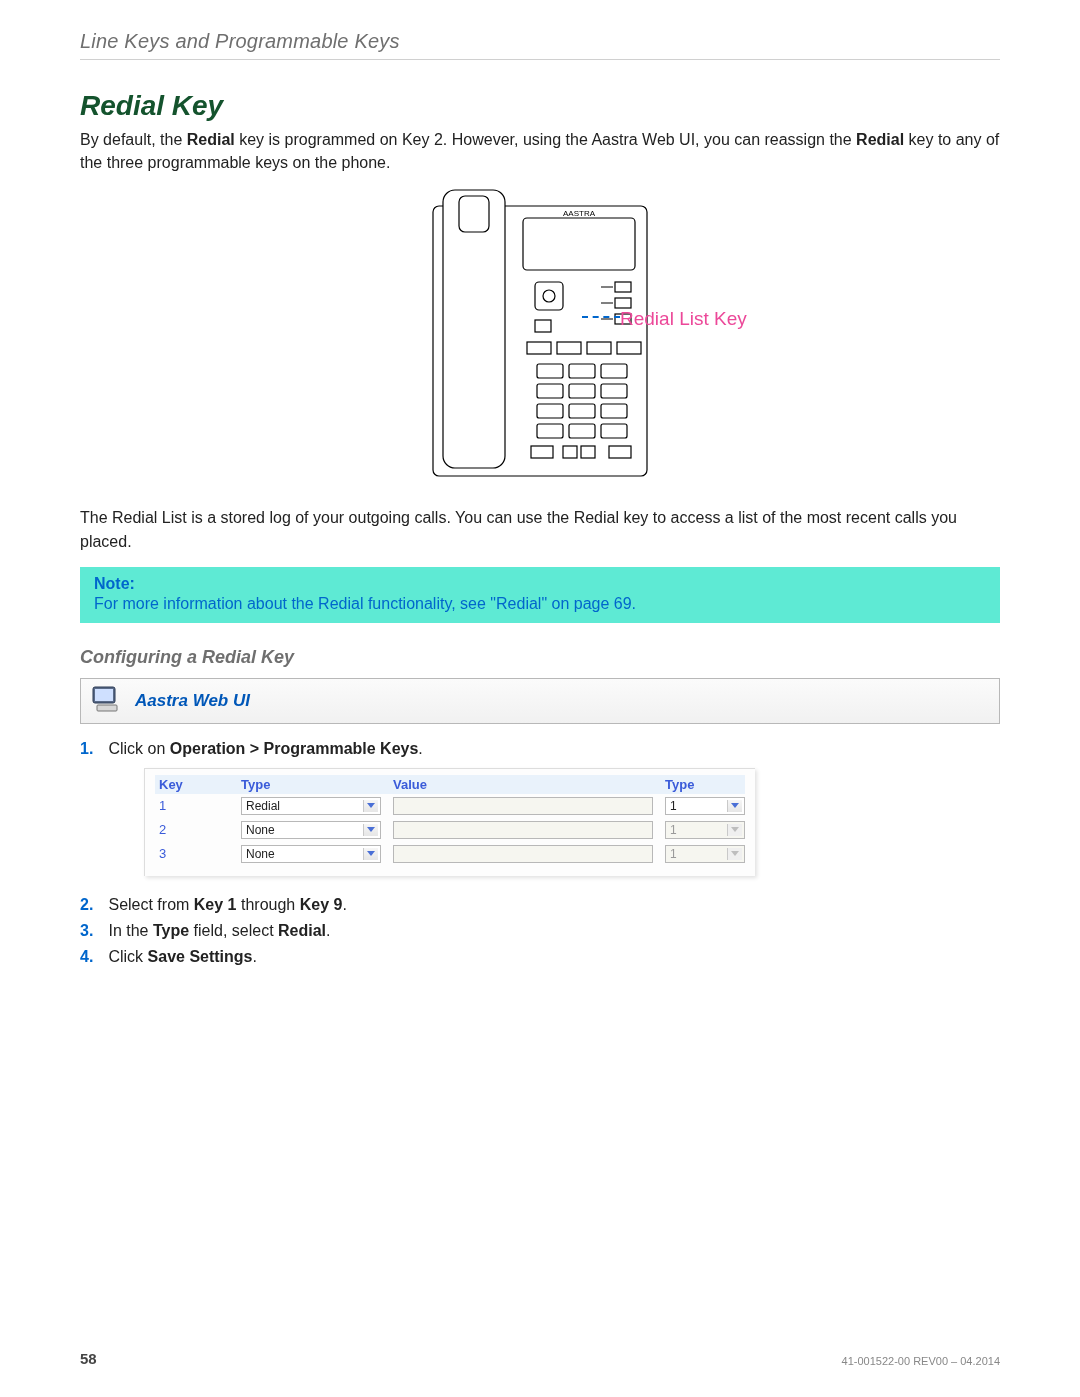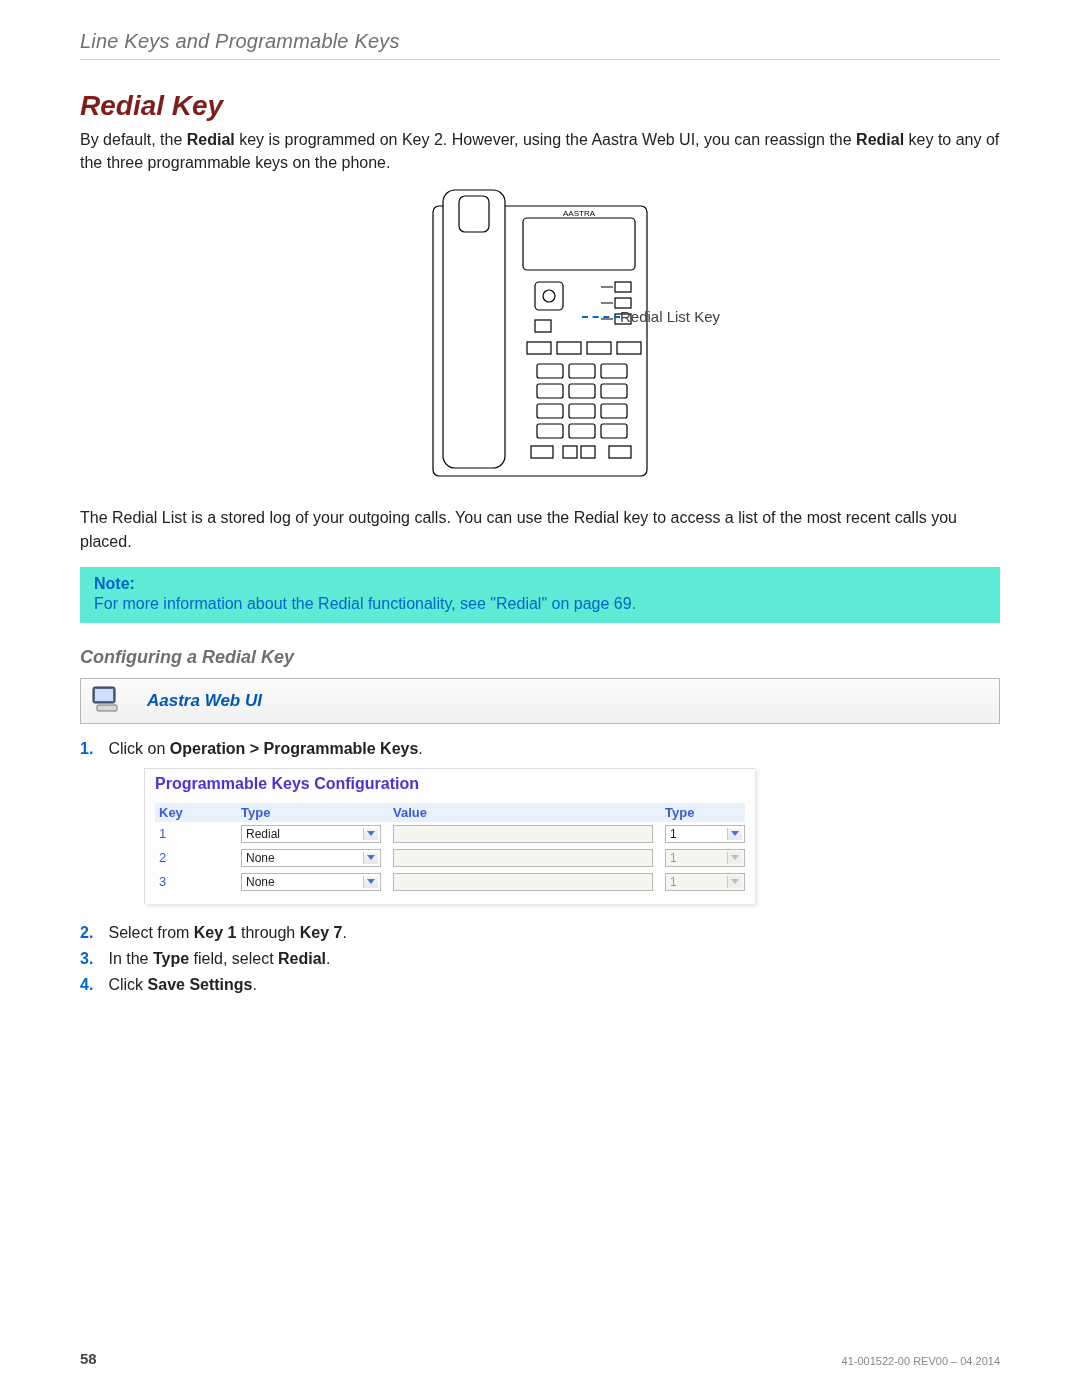--- a/index.html
+++ b/index.html
@@ -19,21 +19,21 @@
   .breadcrumb {
     font-style: italic;
     color: #6f6f6f;
     font-size: 20px;
     border-bottom: 1px solid #d0d0d0;
     padding-bottom: 6px;
     margin-bottom: 30px;
     letter-spacing: .2px;
   }
   .section-title {
-    color: #7f1d1d;
+    color: #14532d;
     font-style: italic;
     font-weight: 700;
     font-size: 28px;
     margin: 0 0 6px 0;
   }
   .body-text {
     font-size: 16px;
     line-height: 1.45;
     margin: 4px 0 14px 0;
   }
@@ -46,22 +46,22 @@
     align-items: center;
     margin: 10px 0 18px 0;
     position: relative;
   }
   .phone {
     stroke: #000;
     stroke-width: 1.2;
     fill: #fff;
   }
   .callout-label {
-    color: #404040;
-    font-size: 15px;
+    color: #ec4899;
+    font-size: 19px;
     position: absolute;
     left: 540px;
     top: 120px;
   }
   .callout-line {
     position: absolute;
     border-top: 2px dashed #0066cc;
     width: 38px;
     left: 502px;
     top: 128px;
@@ -84,21 +84,21 @@
     font-size: 18px;
     margin: 0 0 10px 0;
   }
 
   .ui-banner {
     border: 1px solid #b8b8b8;
     background: linear-gradient(#fbfbfb,#f1f1f1);
     padding: 2px 10px;
     display: flex;
     align-items: center;
-    gap: 26px;
+    gap: 14px;
     height: 40px;
     margin-bottom: 16px;
   }
   .ui-banner-label { color: #0057b8; font-weight: 700; font-style: italic; font-size: 17px; }
 
   ol.steps { list-style: none; padding: 0; margin: 0 0 20px 0; }
   ol.steps > li { font-size: 16px; margin: 8px 0; }
   ol.steps > li .num { color: #0066cc; font-weight: 700; display: inline-block; width: 24px; }
 
   
@@ -252,21 +252,20 @@
     </span>
     <span class="ui-banner-label">Aastra Web UI</span>
   </div>
 
   <ol class="steps">
     <li>
       <span class="num">1.</span>
       <span>Click on </span><b>Operation &gt; Programmable Keys</b><span>.</span>
 
       <div class="config-table">
-        <div class="config-title">Programmable Keys Configuration</div>
         <div class="config-header">
           <div>Key</div>
           <div>Type</div>
           <div>Value</div>
           <div>Type</div>
         </div>
 
         <div class="config-row">
           <div class="k">1</div>
           <div class="dd">
@@ -301,21 +300,21 @@
           <div class="ddline disabled">
               <span>1</span>
               <span class="chev"></span>
             </div>
         </div>
       </div>
     </li>
 
     <li>
       <span class="num">2.</span>
-      <span>Select from </span><b>Key 1</b><span> through </span><b>Key 7</b><span>.</span>
+      <span>Select from </span><b>Key 1</b><span> through </span><b>Key 9</b><span>.</span>
     </li>
     <li>
       <span class="num">3.</span>
       <span>In the </span><b>Type</b><span> field, select </span><b>Redial</b><span>.</span>
     </li>
     <li>
       <span class="num">4.</span>
       <span>Click </span><b>Save Settings</b><span>.</span>
     </li>
   </ol>

